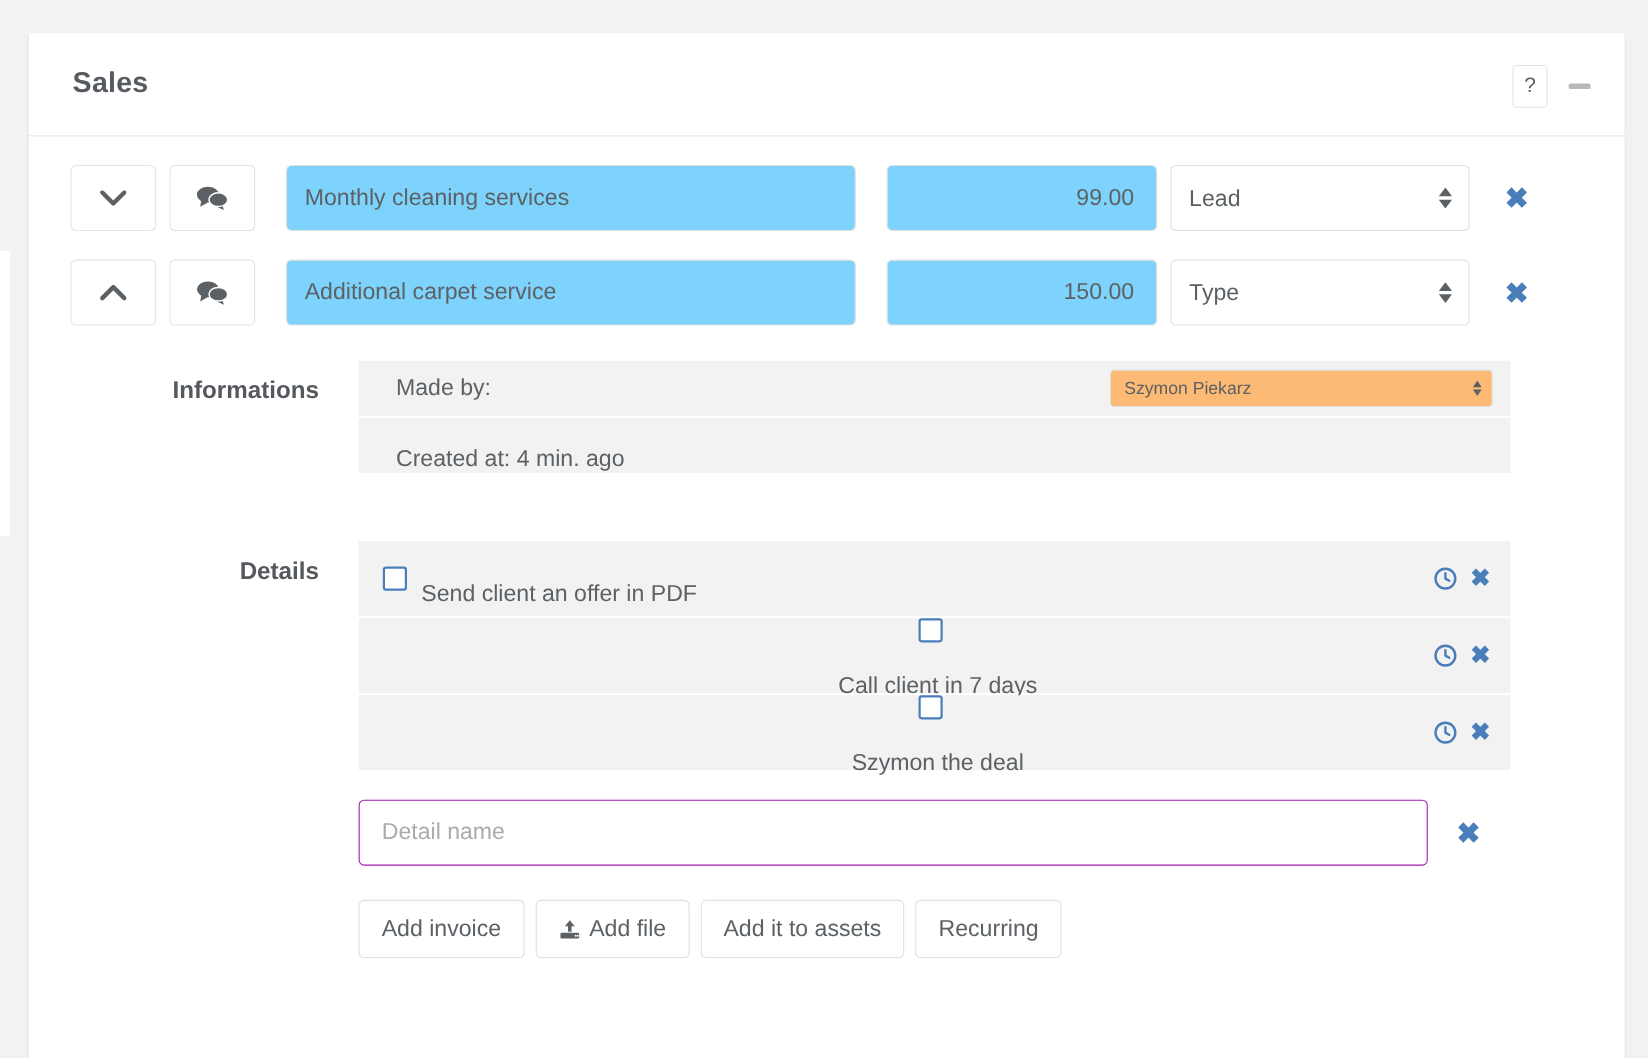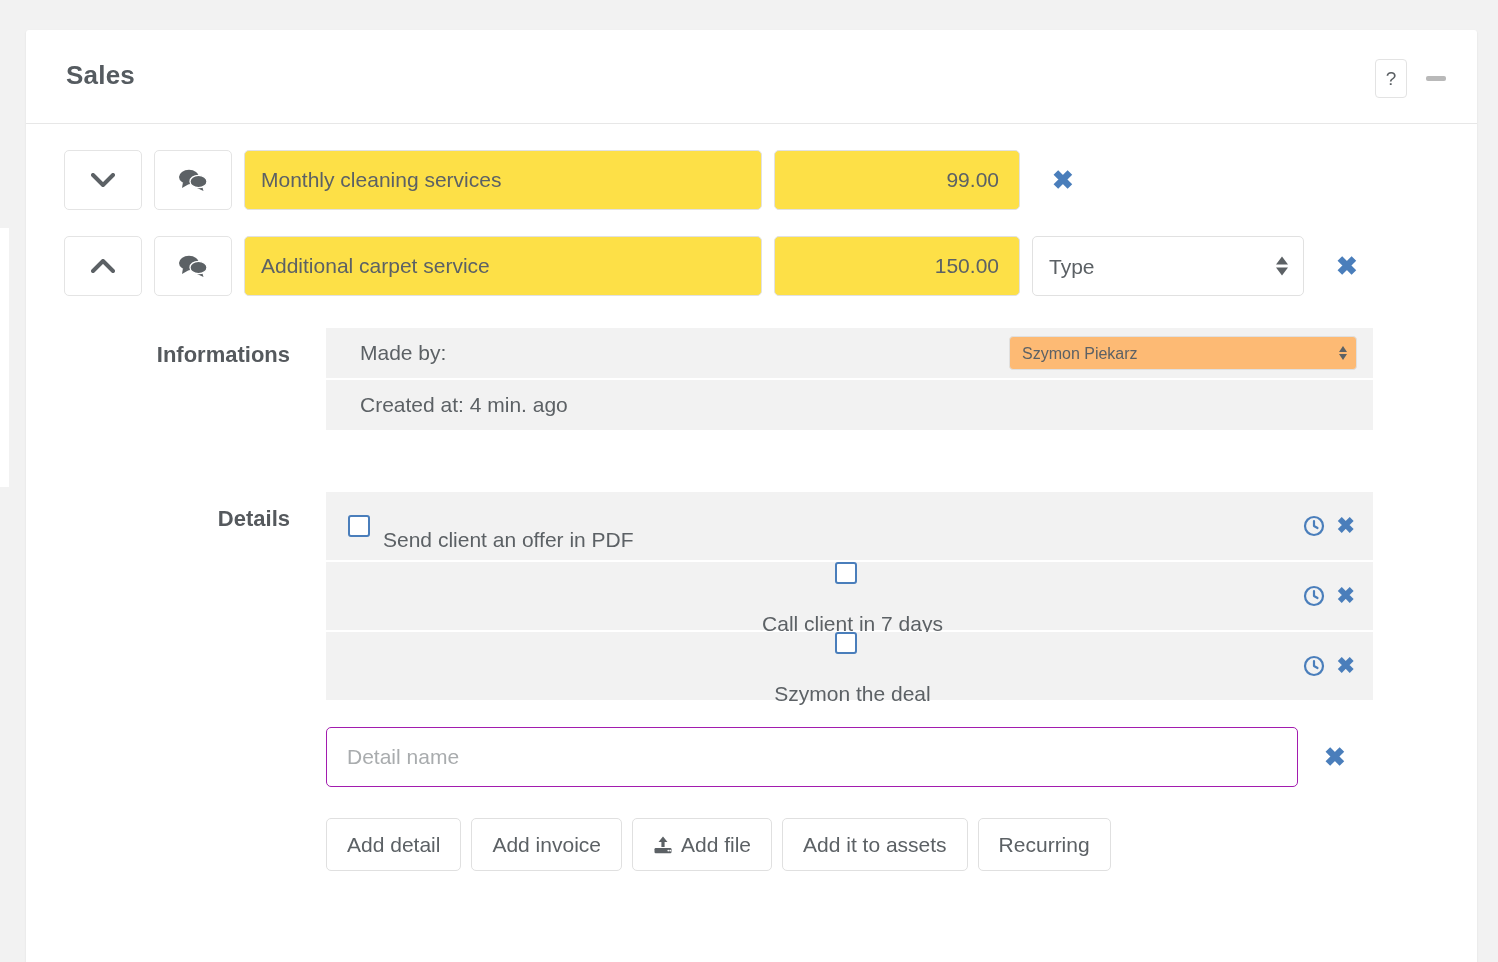--- a/index.html
+++ b/index.html
@@ -98,26 +98,27 @@
     cursor: pointer;
     flex: 0 0 auto;
   }
   .sq-btn.narrow { width: 78px; }
   .sq-btn svg { display: block; }
 
   .txt-input {
     height: 60px;
     border: 1px solid #e1e1e1;
     border-radius: 5px;
-    background: #fde047;
+    background: #7dd3fc;
     font-size: 21px;
     color: #5c6165;
     padding: 0 16px;
     font-family: "Liberation Sans", sans-serif;
     outline: none;
+    margin-left: 16px;
   }
   .txt-input::placeholder { color: #a9acae; }
   .name-input { width: 518px; }
   .amount-input { width: 246px; text-align: right; padding-right: 20px; }
 
   .sel-wrap {
     position: relative;
     width: 272px; height: 60px;
     flex: 0 0 auto;
   }
@@ -187,21 +188,21 @@
   .info-row {
     position: relative;
     height: 50px;
     background: #f2f2f2;
     display: flex;
     align-items: center;
     padding: 0 18px 0 34px;
     font-size: 21px;
     color: #5c6165;
   }
-  .info-row + .info-row { margin-top: 2px; }
+  .info-row + .info-row { margin-top: 2px; align-items: flex-end; }
   .info-select-wrap {
     position: absolute;
     right: 16px; top: 50%;
     transform: translateY(-50%);
     width: 348px; height: 34px;
   }
   .info-select-wrap select {
     width: 100%; height: 100%;
     border: 1px solid #e0e0e0;
     border-radius: 4px;
@@ -348,20 +349,29 @@
         <svg width="30" height="24" viewBox="0 0 30 24">
           <ellipse cx="11" cy="9" rx="10" ry="7.2" fill="#5c6165"></ellipse>
           <path d="M5 14 L4 20 L11 16 Z" fill="#5c6165"></path>
           <ellipse cx="20.5" cy="13.5" rx="8.5" ry="6.2" fill="#5c6165"></ellipse>
           <path d="M24 18 L25.5 23 L19 20 Z" fill="#5c6165"></path>
           <ellipse cx="20.5" cy="13.5" rx="8.5" ry="6.2" fill="none" stroke="#ffffff" stroke-width="1.3"></ellipse>
         </svg>
       </div>
       <input class="txt-input name-input" value="Monthly cleaning services" style="">
       <input class="txt-input amount-input" value="99.00" style="">
+      <div class="sel-wrap">
+        <select>
+          <option>Lead</option>
+        </select>
+        <div class="sel-arrows">
+          <i class="up"></i>
+            <i class="dn"></i>
+        </div>
+      </div>
       <div class="x-btn">✖</div>
     </div>
 
     <div class="item-row">
       <div class="sq-btn">
         <svg width="24" height="15" viewBox="0 0 24 15">
           <path d="M2 12 L12 2 L22 12" stroke="#5c6165" stroke-width="4" fill="none" stroke-linecap="round" stroke-linejoin="round"></path>
         </svg>
       </div>
       <div class="sq-btn narrow">
@@ -448,23 +458,20 @@
             <span class="row-x">✖</span>
           </div>
         </div>
 
         <div class="detail-input-row">
           <input class="detail-name-input" placeholder="Detail name" style="">
           <span class="x-btn" style="margin-left:26px;">✖</span>
         </div>
 
         <div class="btn-row">
-          <button class="act-btn">
-            <span>Add detail</span>
-          </button>
           <button class="act-btn">
             <span>Add invoice</span>
           </button>
           <button class="act-btn">
             <svg width="20" height="20" viewBox="0 0 20 20">
               <path d="M10 1.5 L14.5 7 L11.6 7 L11.6 12 L8.4 12 L8.4 7 L5.5 7 Z" fill="#5c6165"></path>
               <rect x="1.5" y="13" width="17" height="5.2" rx="1.2" fill="#5c6165"></rect>
               <circle cx="15.3" cy="15.6" r="0.9" fill="#ffffff"></circle>
               <circle cx="17.2" cy="15.6" r="0.9" fill="#ffffff"></circle>
             </svg>

